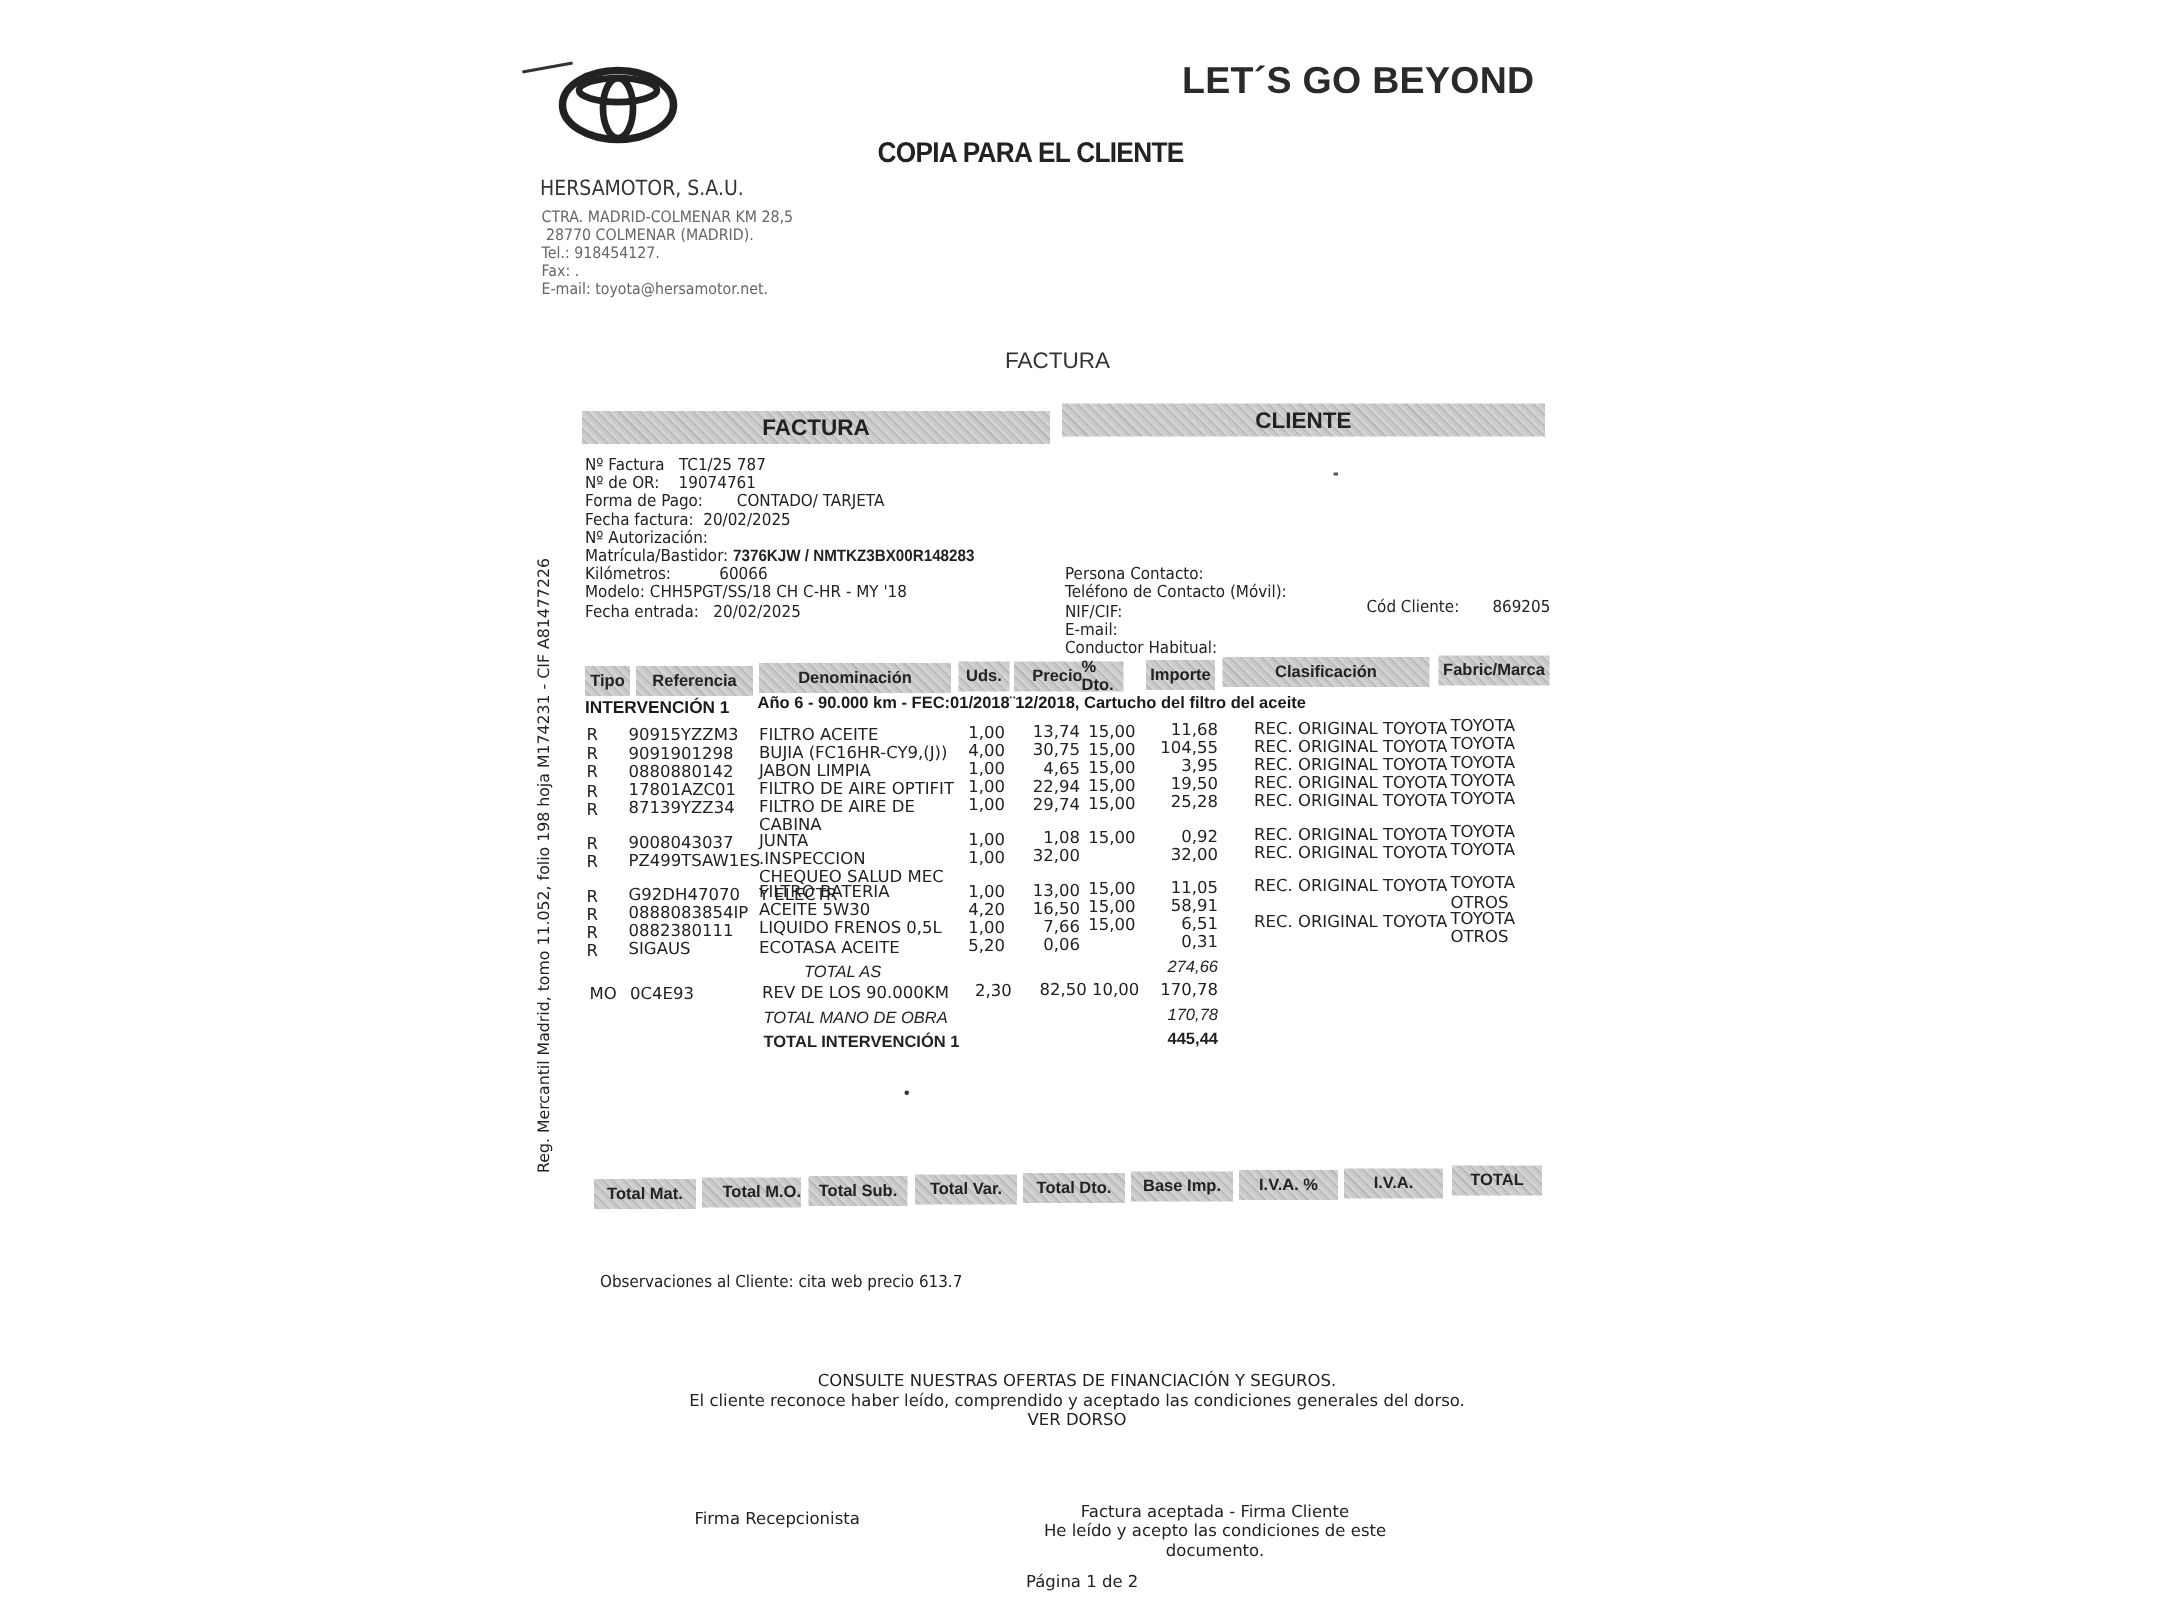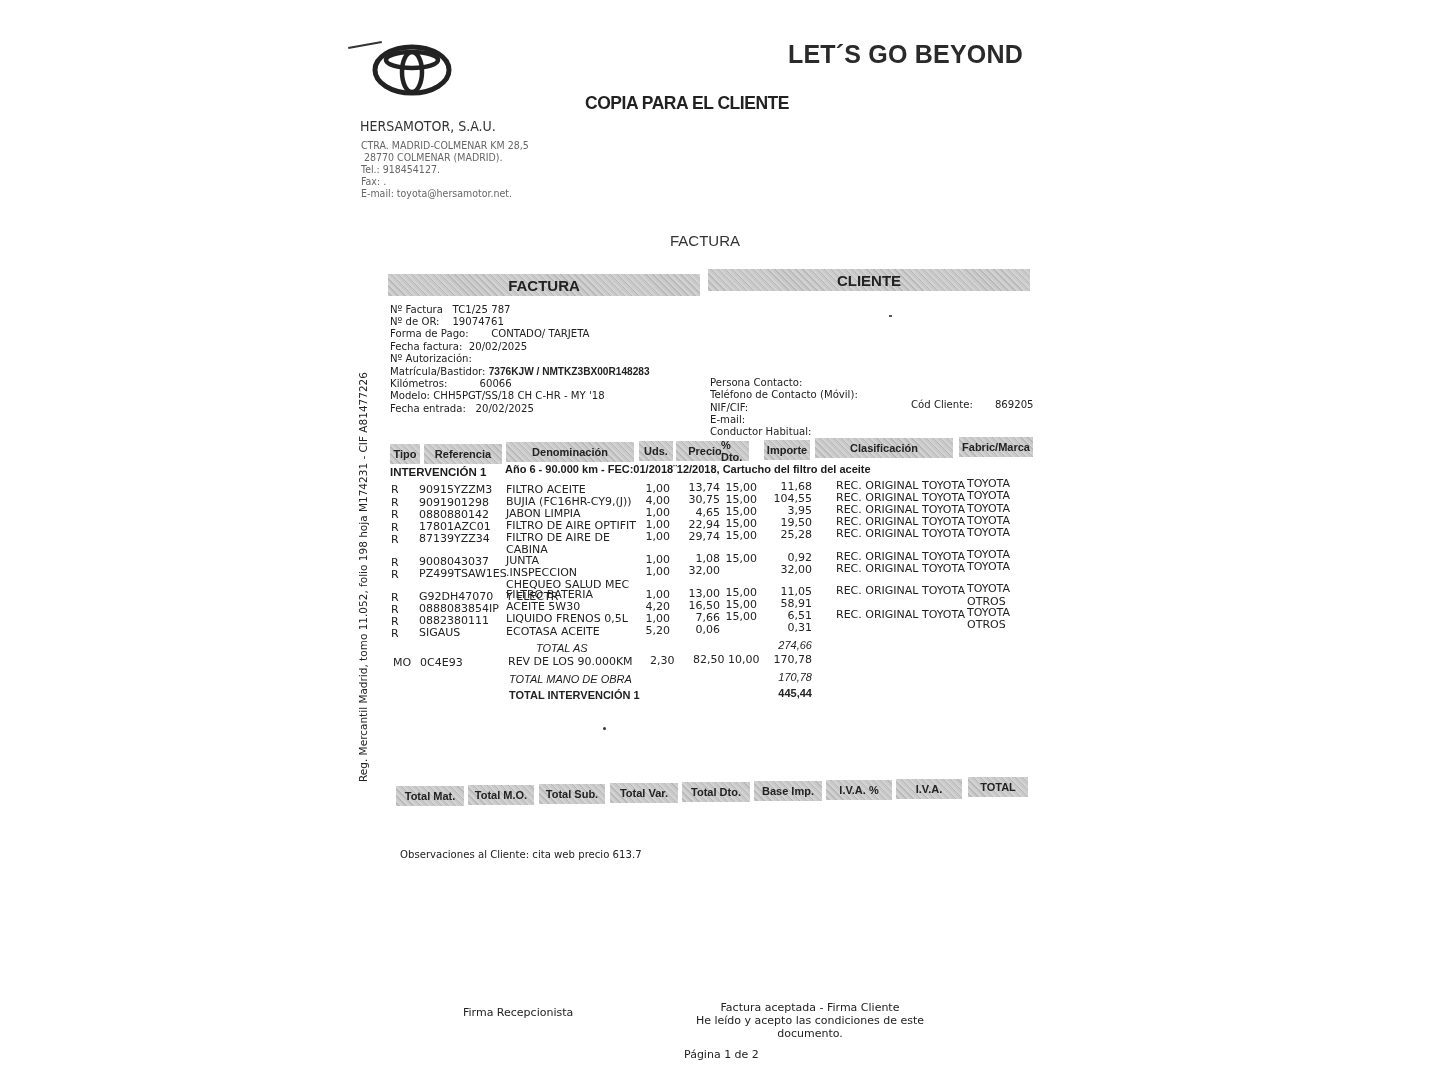--- a/index.html
+++ b/index.html
@@ -287,21 +287,21 @@
 </div>
 <div>
   <span class="line boldrow" style="left:509px;top:689px">TOTAL INTERVENCIÓN 1</span>
   <span class="line boldrow c-imp" style="top:687px">445,44</span>
 </div>
 <div class="abs dot"></div>
 
 <div class="band tot-band" style="left:396px;top:786px;width:68px;">
     <span>Total Mat.</span>
   </div>
-<div class="band tot-band" style="left:468px;top:785px;width:66px;">
+<div class="band tot-band" style="left:468px;top:785px;width:66px;justify-content:flex-end;">
     <span>Total M.O.</span>
   </div>
 <div class="band tot-band" style="left:539px;top:784px;width:66px;">
     <span>Total Sub.</span>
   </div>
 <div class="band tot-band" style="left:610px;top:783px;width:68px;">
     <span>Total Var.</span>
   </div>
 <div class="band tot-band" style="left:682px;top:782px;width:68px;">
     <span>Total Dto.</span>
@@ -314,20 +314,22 @@
   </div>
 <div class="band tot-band" style="left:896px;top:779px;width:66px;align-items:center;">
     <span>I.V.A.</span>
   </div>
 <div class="band tot-band" style="left:968px;top:777px;width:60px;">
     <span>TOTAL</span>
   </div>
 
 <div class="abs obs">Observaciones al Cliente: cita web precio 613.7</div>
 <div class="abs consult">
+  <div>CONSULTE NUESTRAS OFERTAS DE FINANCIACIÓN Y SEGUROS.</div>
+  <div>El cliente reconoce haber leído, comprendido y aceptado las condiciones generales del dorso. VER DORSO</div>
 </div>
 <div class="abs firma-rec">Firma Recepcionista</div>
 <div class="abs firma-cli">
   <div>Factura aceptada - Firma Cliente</div>
   <div>He leído y acepto las condiciones de este documento.</div>
 </div>
 <div class="abs pagina">Página 1 de 2</div>
 <div class="abs vertical">Reg. Mercantil Madrid, tomo 11.052, folio 198 hoja M174231 - CIF A81477226</div>
 
 </body></html>

